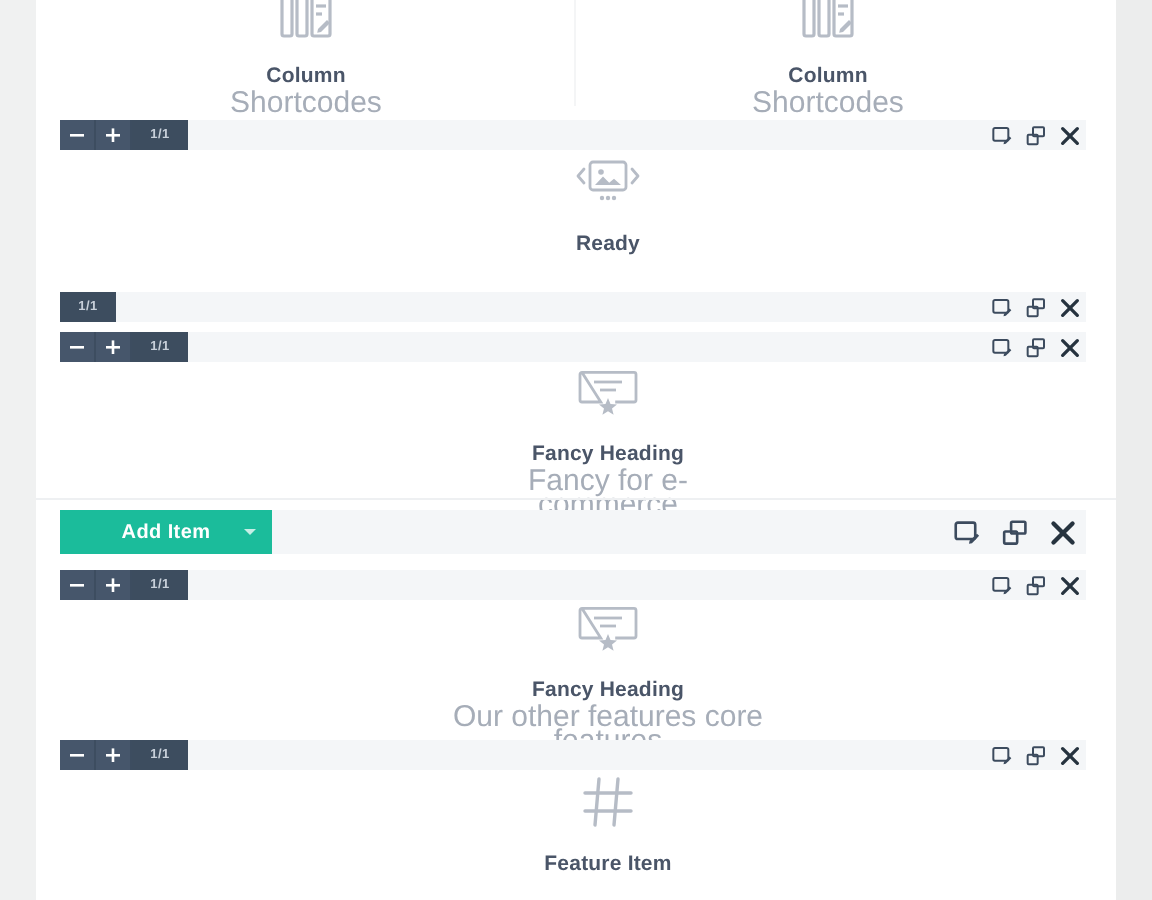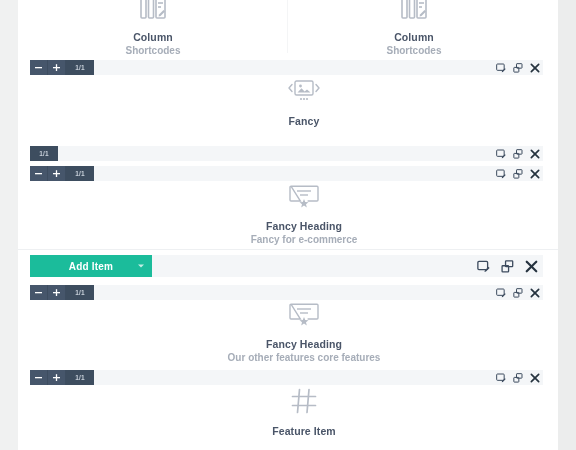--- a/index.html
+++ b/index.html
@@ -19,21 +19,21 @@
   .canvas{position:absolute;left:18px;top:0;width:540px;height:450px;background:#ffffff;}
 
   
   .tile{position:absolute;text-align:center;}
   .tile .ic{display:block;margin:0 auto 7px auto;color:#b6bcc6;}
   .tile .t{
     font-size:10.5px;font-weight:700;color:#4a5568;letter-spacing:.1px;
     line-height:12px;
   }
   .tile .s{
-    font-size:10px;font-weight:700;color:#a6adb8;line-height:12px;margin-top:2px;
+    font-size:15px;font-weight:400;color:#a6adb8;line-height:12px;margin-top:2px;
   }
 
   
   .vdiv{position:absolute;width:1px;background:#f4f5f6;}
 
   
   .toolbar{
     position:absolute;left:12px;width:513px;height:15px;
     background:#f4f6f8;
     display:flex;align-items:stretch;
@@ -60,21 +60,21 @@
 
   
   .toolbar.count-only .tb-count{background:#3d4d5f;}
 
   
   .additem-row{
     position:absolute;left:12px;width:513px;height:22px;
     background:#f4f6f8;display:flex;align-items:stretch;
   }
   .additem-btn{
-    width:122px;background:#1bbc9b;display:flex;align-items:center;
+    width:106px;background:#1bbc9b;display:flex;align-items:center;
     justify-content:center;position:relative;cursor:pointer;
   }
   .additem-btn .lbl{
     color:#ffffff;font-size:10px;font-weight:700;letter-spacing:.2px;
   }
   .additem-caret{
     position:absolute;right:8px;top:50%;transform:translateY(-50%);
     width:0;height:0;border-left:3px solid transparent;border-right:3px solid transparent;
     border-top:3.5px solid rgba(255,255,255,.75);
   }
@@ -172,21 +172,21 @@
           <rect x="8" y="1" width="18" height="14" rx="1.5"></rect>
           <circle cx="13.5" cy="6" r="1.4" fill="#b6bcc6" stroke="none"></circle>
           <path d="M10.5 12.5 L14.5 8.2 L17.6 11.4 L20 9.4 L23.5 12.5 Z" fill="#b6bcc6" stroke="none"></path>
           <polyline points="5,4.5 2,8 5,11.5" stroke-linecap="round" stroke-linejoin="round"></polyline>
           <polyline points="29,4.5 32,8 29,11.5" stroke-linecap="round" stroke-linejoin="round"></polyline>
           <circle cx="14" cy="19" r="1.1" fill="#b6bcc6" stroke="none"></circle>
           <circle cx="17" cy="19" r="1.1" fill="#b6bcc6" stroke="none"></circle>
           <circle cx="20" cy="19" r="1.1" fill="#b6bcc6" stroke="none"></circle>
         </svg>
       </span>
-      <div class="t">Fancy</div>
+      <div class="t">Ready</div>
     </div>
 
     <div class="toolbar count-only" style="top:146px;">
       <div class="tb-left">
         <div class="tb-count">1/1</div>
       </div>
       <div class="tb-spacer"></div>
       <div class="tb-right">
         <div class="tb-ic">
           <svg width="10" height="10" viewBox="0 0 12 12" fill="none" stroke="#3c4b5e" stroke-width="1.2">

